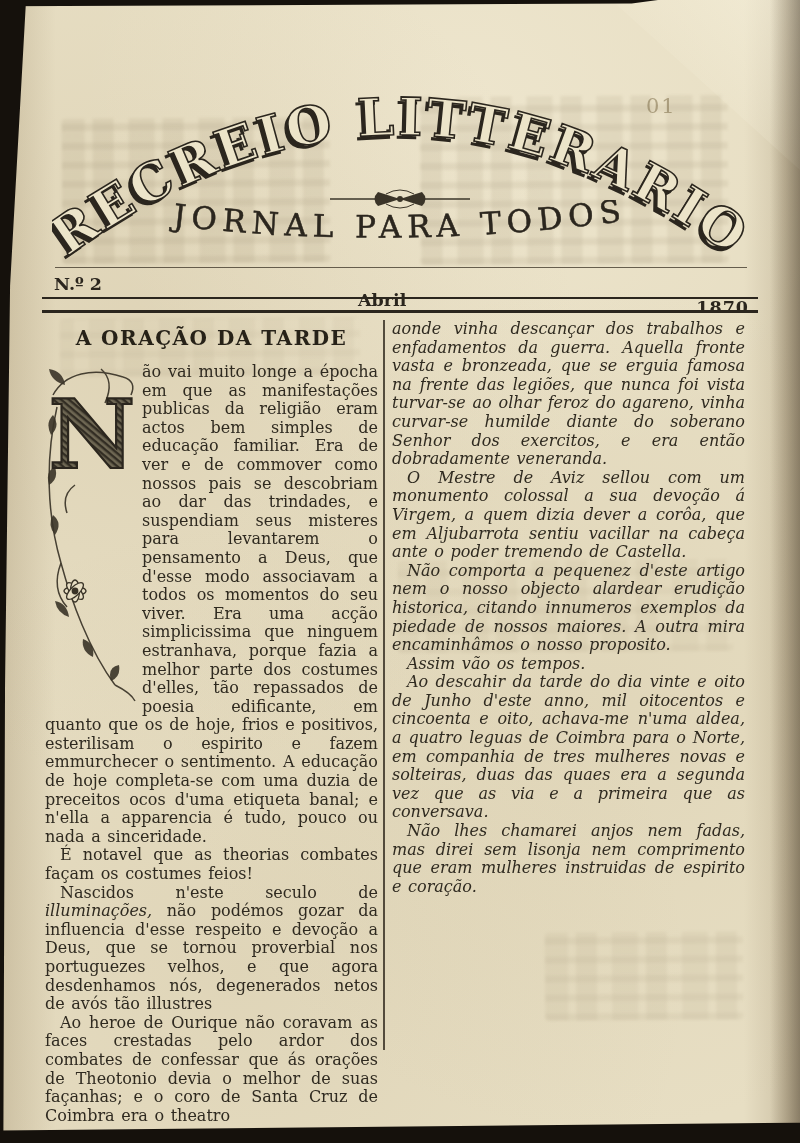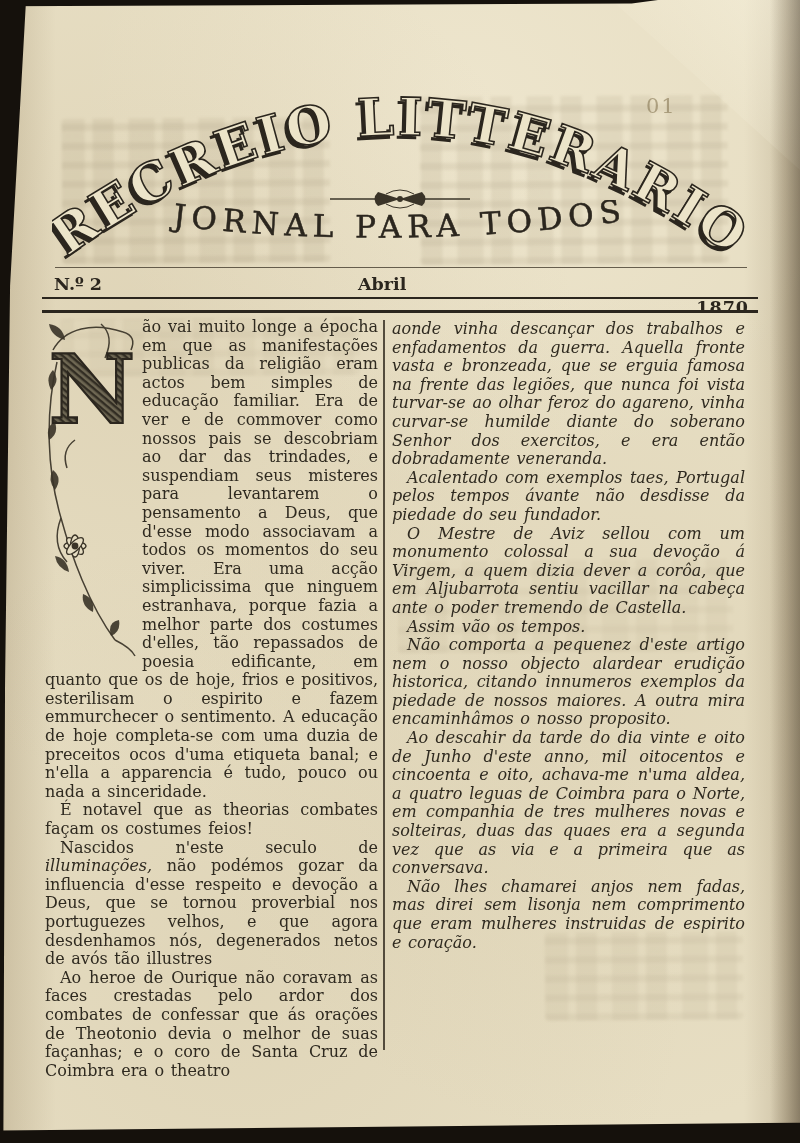--- a/index.html
+++ b/index.html
@@ -36,21 +36,21 @@
   #masthead-arch{position:absolute;left:52px;top:80px;z-index:2;}
   #masthead-sub{position:absolute;left:128px;top:200px;z-index:2;}
   #fleuron{position:absolute;left:328px;top:186px;z-index:2;}
   #ghost-folio{position:absolute;left:646px;top:94px;z-index:1;font-size:21px;
      color:rgba(125,109,73,.55);letter-spacing:2px;}
   
   #rule-thin{position:absolute;left:55px;top:267px;width:692px;height:1px;background:rgba(58,50,36,.75);z-index:2;}
   #issue-bar{position:absolute;left:45px;top:272px;width:712px;height:26px;z-index:2;
      font-weight:bold;font-size:17.5px;color:#2b261e;}
   #issue-number{position:absolute;left:9px;top:2px;}
-  #issue-month{position:absolute;left:313px;top:2px;}
+  #issue-month{position:absolute;left:313px;top:18px;}
   #issue-year{position:absolute;right:8px;top:5px;letter-spacing:1px;margin-top:20px;}
   #rule-double{position:absolute;left:42px;top:297px;width:716px;height:11px;z-index:2;
      border-top:2px solid #2b261e;border-bottom:3.5px solid #2b261e;}
   
   #col-left{position:absolute;left:45px;top:318px;width:333px;z-index:2;}
   #col-right{position:absolute;left:392px;top:318px;width:353px;z-index:2;}
   #col-divider{position:absolute;left:383px;top:320px;width:1.5px;height:730px;
      background:rgba(58,50,38,.85);z-index:2;}
   #article-title{margin:8px 0 13px 0;text-align:center;font-size:20px;font-weight:bold;
      letter-spacing:1.5px;color:#272218;white-space:nowrap;}
@@ -109,20 +109,21 @@
   <div id="issue-bar">
     <span id="issue-number">N.º 2</span>
     <span id="issue-month">Abril</span>
     <span id="issue-year">1870</span>
   </div>
   <div id="rule-double"></div>
 
   <div id="col-divider"></div>
 
   <div id="col-left" class="body-text">
+    <h2 id="article-title">A ORAÇÃO DA TARDE</h2>
     <p>
       <span class="dropcap-figure">
         <svg width="92" height="338" viewBox="0 0 92 338">
           <defs>
             <pattern id="hatch" patternUnits="userSpaceOnUse" width="5" height="5" patternTransform="rotate(40)">
               <rect width="5" height="5" fill="#6e6753"></rect>
               <rect width="5" height="2.4" fill="#322d23"></rect>
             </pattern>
           </defs>
           <g stroke="#3a3428" fill="none" stroke-width="1.5" opacity=".92">
@@ -154,24 +155,23 @@
         </svg>
       </span><span>ão vai muito longe a épocha em que as manifestações publicas da religião eram actos bem simples de educação familiar. Era de ver e de commover como nossos pais se descobriam ao dar das trindades, e suspendiam seus misteres para levantarem o pensamento a Deus, que d'esse modo associavam a todos os momentos do seu viver. Era uma acção simplicissima que ninguem estranhava, porque fazia a melhor parte dos costumes d'elles, tão repassados de poesia edificante, em quanto que os de hoje, frios e positivos, esterilisam o espirito e fazem emmurchecer o sentimento. A educação de hoje completa-se com uma duzia de preceitos ocos d'uma etiqueta banal; e n'ella a apparencia é tudo, pouco ou nada a sinceridade.</span>
     </p>
     <p class="indent">É notavel que as theorias combates façam os costumes feios!</p>
     <p class="indent"><span>Nascidos n'este seculo de </span><span class="ital">illuminações,</span><span> não podémos gozar da influencia d'esse respeito e devoção a Deus, que se tornou proverbial nos portuguezes velhos, e que agora desdenhamos nós, degenerados netos de avós tão illustres</span></p>
     <p class="indent">Ao heroe de Ourique não coravam as faces crestadas pelo ardor dos combates de confessar que ás orações de Theotonio devia o melhor de suas façanhas; e o coro de Santa Cruz de Coimbra era o theatro</p>
   </div>
 
   <div id="col-right" class="body-text">
     <p>aonde vinha descançar dos trabalhos e enfadamentos da guerra. Aquella fronte vasta e bronzeada, que se erguia famosa na frente das legiões, que nunca foi vista turvar-se ao olhar feroz do agareno, vinha curvar-se humilde diante do soberano Senhor dos exercitos, e era então dobradamente veneranda.</p>
-    <p class="indent">Acalentado com exemplos taes, Portugal pelos tempos ávante não desdisse da piedade do seu fundador.</p>
     <p class="indent">O Mestre de Aviz sellou com um monumento colossal a sua devoção á Virgem, a quem dizia dever a corôa, que em Aljubarrota sentiu vacillar na cabeça ante o poder tremendo de Castella.</p>
+    <p class="indent">Não comporta a pequenez d'este artigo nem o nosso objecto alardear erudição historica, citando innumeros exemplos da piedade de nossos maiores. A outra mira encaminhâmos o nosso proposito.</p>
     <p class="indent">Assim vão os tempos.</p>
-    <p class="indent">Não comporta a pequenez d'este artigo nem o nosso objecto alardear erudição historica, citando innumeros exemplos da piedade de nossos maiores. A outra mira encaminhâmos o nosso proposito.</p>
     <p class="indent">Ao descahir da tarde do dia vinte e oito de Junho d'este anno, mil oitocentos e cincoenta e oito, achava-me n'uma aldea, a quatro leguas de Coimbra para o Norte, em companhia de tres mulheres novas e solteiras, duas das quaes era a segunda vez que as via e a primeira que as conversava.</p>
     <p class="indent">Não lhes chamarei anjos nem fadas, mas direi sem lisonja nem comprimento que eram mulheres instruidas de espirito e coração.</p>
   </div>
 
   <div id="corner-crease"></div>
   <div id="edge-right-shadow"></div>
   <div id="edge-top" class="edge"></div>
   <div id="edge-left" class="edge"></div>
   <div id="edge-bottom" class="edge"></div>
 </div>

